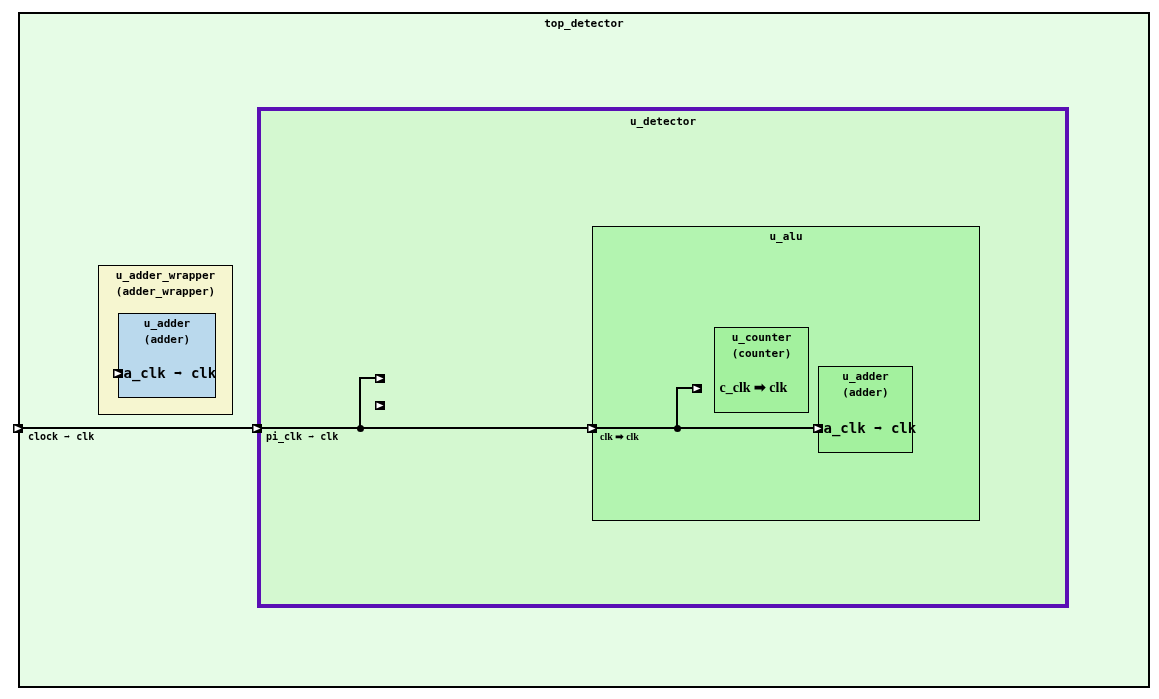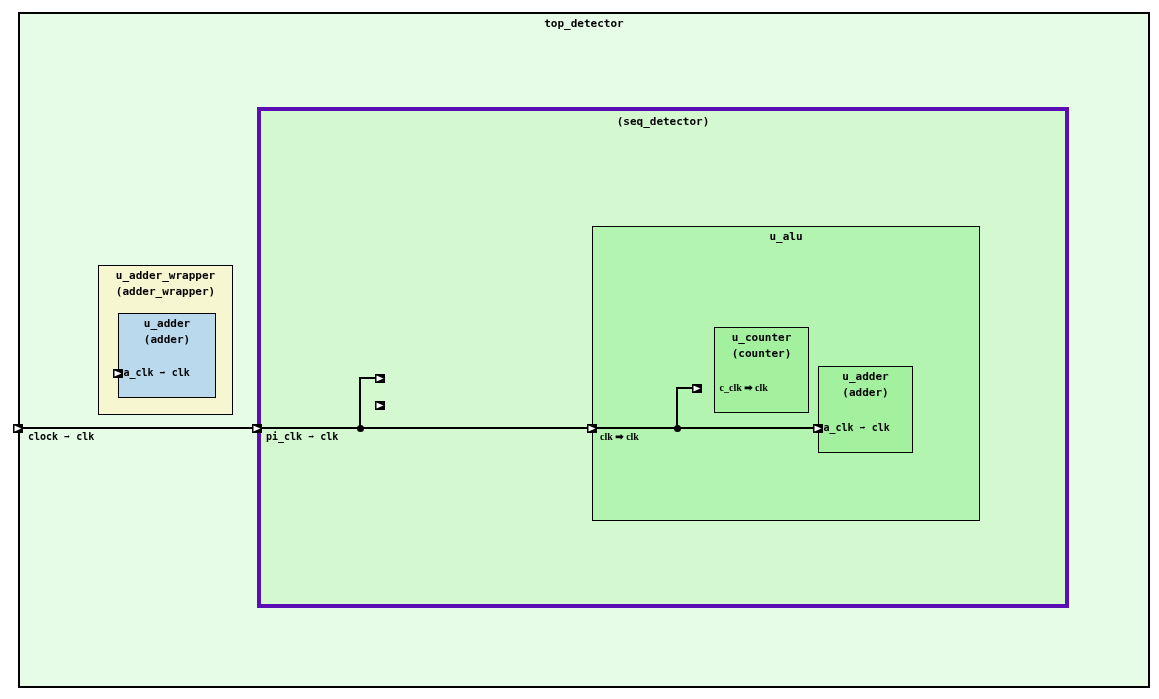--- a/index.html
+++ b/index.html
@@ -9,40 +9,40 @@
   .b-outer   {left:18px;  top:12px;  width:1132px;height:676px;border:2px solid #000;background:var(--c-top-fill);}
   .b-purple  {left:257px; top:107px; width:812px; height:501px;border:4px solid var(--c-detector-border);background:var(--c-detector-fill);}
   .b-wrapper {left:98px;  top:265px; width:135px; height:150px;border:1.5px solid #000;background:var(--c-wrapper-fill);}
   .b-wadder  {left:118px; top:313px; width:98px;  height:85px; border:1.5px solid #000;background:var(--c-adder-fill);}
   .b-monitor {left:380px; top:330px; width:187px; height:83px; border:3.5px solid var(--c-conflict-border);background:var(--c-mid-fill);}
   .b-alu     {left:592px; top:226px; width:388px; height:295px;border:1.5px solid #000;background:var(--c-mid-fill);padding-left:46px;}
   .b-counter {left:697px; top:327px; width:95px;  height:86px; border:1.5px solid #000;background:var(--c-leaf-fill);margin-left:17px;}
   .b-aadder  {left:818px; top:366px; width:95px;  height:87px; border:1.5px solid #000;background:var(--c-leaf-fill);}
   .titlebox{position:absolute;top:2px;left:0;right:0;text-align:center;}
   .titlebox div{font-size:11px;line-height:16px;white-space:pre;}
-  .portlabel{position:absolute;font-size:10px;line-height:12px;white-space:pre;}
+  .portlabel{position:absolute;font-size:14px;line-height:12px;white-space:pre;}
   .wire{position:absolute;background:#000;}
   .wirelabel{position:absolute;font-size:10px;line-height:12px;white-space:pre;}
   .junction{position:absolute;width:7px;height:7px;border-radius:50%;background:#000;}
   .marker{position:absolute;width:10px;height:9px;line-height:0;}
 </style>
 </head>
 <body>
 
 <div class="canvas">
 
   <div class="box b-outer">
     <div class="titlebox">
       <div>top_detector</div>
     </div>
   </div>
 
   <div class="box b-purple">
     <div class="titlebox" style="top:3px;">
-      <div>(seq_detector)</div>
+      <div>u_detector</div>
     </div>
   </div>
 
   <div class="box b-wrapper">
     <div class="titlebox">
       <div>u_adder_wrapper</div>
       <div>(adder_wrapper)</div>
     </div>
   </div>
 

